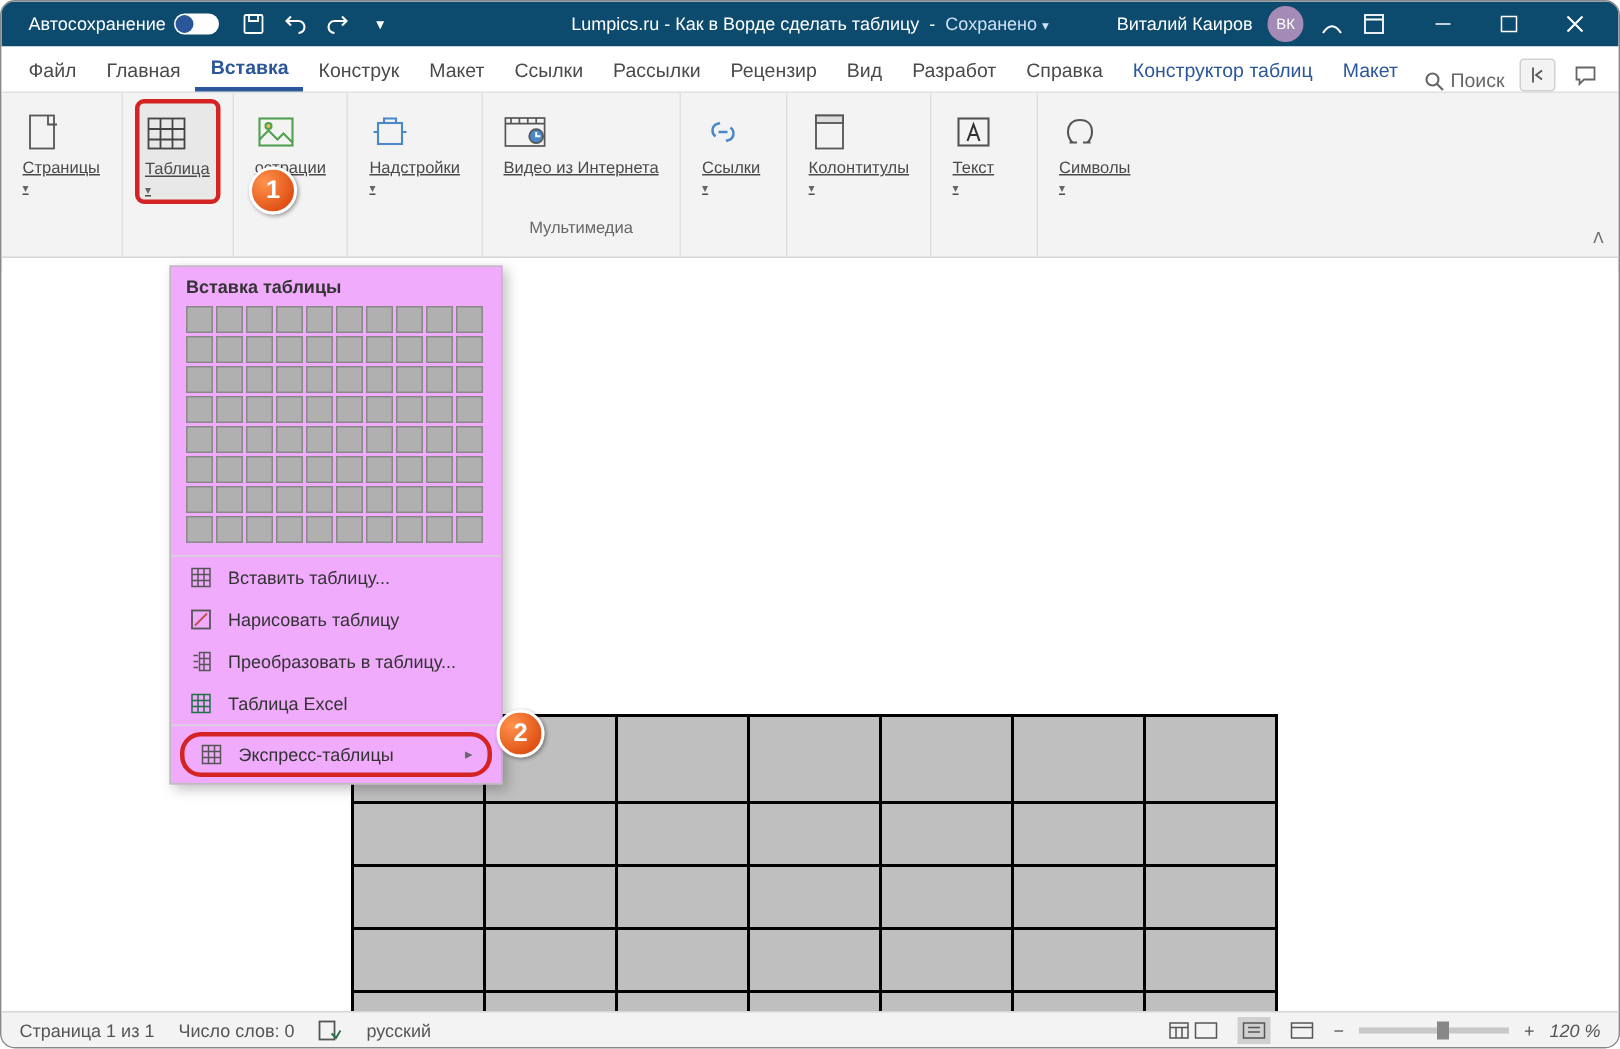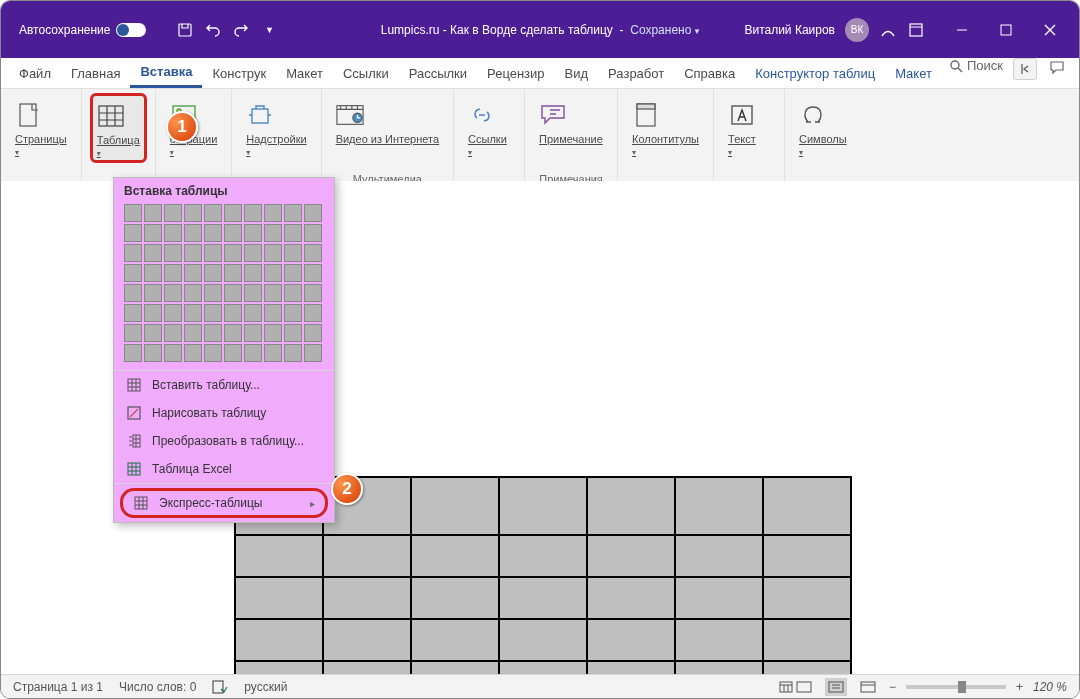--- a/index.html
+++ b/index.html
@@ -1,37 +1,37 @@
 <!DOCTYPE html>
 <html><head>
 <meta charset="utf-8">
 <style>
 * { box-sizing: border-box; margin: 0; padding: 0; font-family: "Segoe UI", Arial, sans-serif; }
 body { background: #fff; width: 1080px; height: 699px; overflow: hidden; position: relative; border: 1px solid #888; border-radius: 10px; }
 
 
-.titlebar { height: 57px; background: #4c1d95; color: #fff; display: flex; align-items: center; font-size: 12px; padding: 0 8px; gap: 16px; }
+.titlebar { height: 30px; background: #0c4a6e; color: #fff; display: flex; align-items: center; font-size: 12px; padding: 0 8px; }
 .titlebar .autosave { display: flex; align-items: center; gap: 6px; margin-left: 10px; }
 .toggle { width: 30px; height: 14px; background: #fff; border-radius: 8px; position: relative; }
 .toggle::after { content: ""; position: absolute; left: 1px; top: 1px; width: 12px; height: 12px; background: #2b579a; border-radius: 50%; }
 .qat { display: flex; gap: 10px; margin-left: 14px; align-items: center; }
 .qat-btn { width: 18px; height: 18px; display: flex; align-items: center; justify-content: center; color: #fff; cursor: pointer; }
 .doc-title { position: absolute; left: 50%; transform: translateX(-50%); font-size: 12px; color: #fff; }
 .doc-title .saved { color: #cfe0f7; }
 .user-area { margin-left: auto; display: flex; align-items: center; gap: 10px; }
 .avatar { width: 24px; height: 24px; border-radius: 50%; background: #a48bb5; color: #fff; display: flex; align-items: center; justify-content: center; font-size: 10px; }
 .win-controls { display: flex; gap: 2px; margin-left: 6px; }
 .win-btn { width: 42px; height: 30px; display: flex; align-items: center; justify-content: center; color: #fff; cursor: pointer; }
 
 
 .tabs { height: 31px; background: #fff; display: flex; align-items: stretch; font-size: 13px; color: #4a4a4a; border-bottom: 1px solid #e0e0e0; padding-left: 8px; }
 .tab { padding: 4px 10px; cursor: pointer; display: flex; align-items: center; }
 .tab.active { color: #2b579a; border-bottom: 3px solid #2b579a; font-weight: 600; }
 .tab.context { color: #2b579a; }
-.tabs-right { margin-left: auto; display: flex; align-items: flex-start; gap: 10px; padding-right: 12px; }
+.tabs-right { margin-left: auto; display: flex; align-items: flex-end; gap: 10px; padding-right: 12px; }
 .search { display: flex; align-items: center; gap: 4px; color: #666; font-size: 13px; }
 .share-btn { width: 24px; height: 22px; background: #f3f3f3; border: 1px solid #d0d0d0; border-radius: 3px; display: flex; align-items: center; justify-content: center; }
 .comment-btn { width: 20px; height: 20px; display: flex; align-items: center; justify-content: center; color: #666; }
 
 
 .ribbon { height: 110px; background: #f3f3f3; border-bottom: 1px solid #d6d6d6; display: flex; position: relative; }
 .rgroup { display: flex; flex-direction: column; align-items: center; padding: 4px 8px 0; border-right: 1px solid #e1e1e1; position: relative; }
 .rgroup-items { display: flex; gap: 6px; height: 78px; align-items: flex-start; }
 .rbtn { display: flex; flex-direction: column; align-items: flex-start; justify-content: flex-start; padding: 4px 6px; min-width: 54px; cursor: pointer; color: #4a4a4a; text-decoration: underline; }
 .rbtn .ricon { width: 28px; height: 28px; display: flex; align-items: center; justify-content: center; margin: 4px 0; }
@@ -264,34 +264,20 @@
             <svg width="26" height="22" viewBox="0 0 26 22" fill="none" stroke="#4a88c7" stroke-width="1.6">
               <path d="M8 14a5 5 0 0 1 0-8l3-1M18 8a5 5 0 0 1 0 8l-3 1M10 11h6"></path>
             </svg>
           </div>
         <div class="rlabel">Ссылки</div>
         <div class="drop-arrow">▾</div>
       </div>
     </div>
   </div>
 
-  <div class="rgroup">
-    <div class="rgroup-items">
-      <div class="rbtn" style="min-width:76px">
-        <div class="ricon">
-            <svg width="26" height="22" viewBox="0 0 26 22" fill="none" stroke="#8050a0" stroke-width="1.4">
-              <path d="M2 2h22v12H10l-5 5V14H2z"></path>
-              <path d="M10 6h10M10 10h6"></path>
-            </svg>
-          </div>
-        <div class="rlabel">Примечание</div>
-      </div>
-    </div>
-    <div class="rgroup-label">Примечания</div>
-  </div>
 
   <div class="rgroup">
     <div class="rgroup-items">
       <div class="rbtn" style="min-width:76px">
         <div class="ricon">
             <svg width="22" height="26" viewBox="0 0 22 26" fill="none" stroke="#555" stroke-width="1.2">
               <rect x="2" y="2" width="18" height="22"></rect>
               <rect x="2" y="2" width="18" height="5" fill="#ddd"></rect>
             </svg>
           </div>

